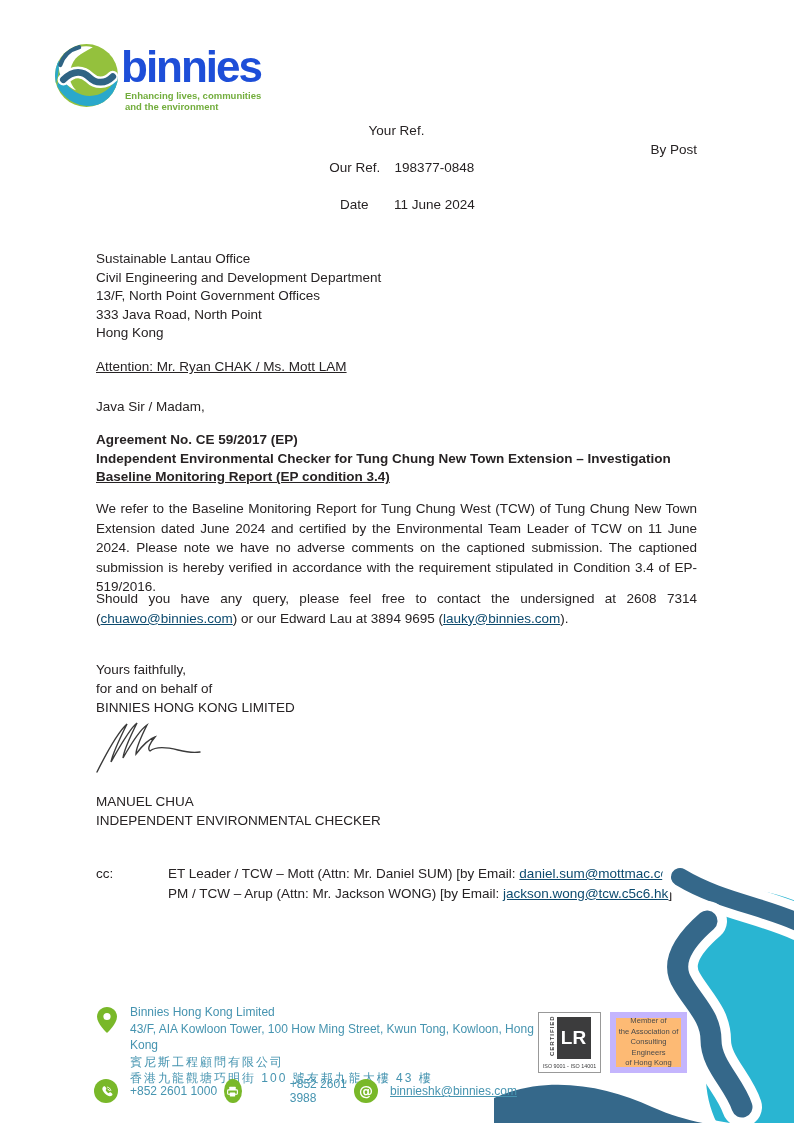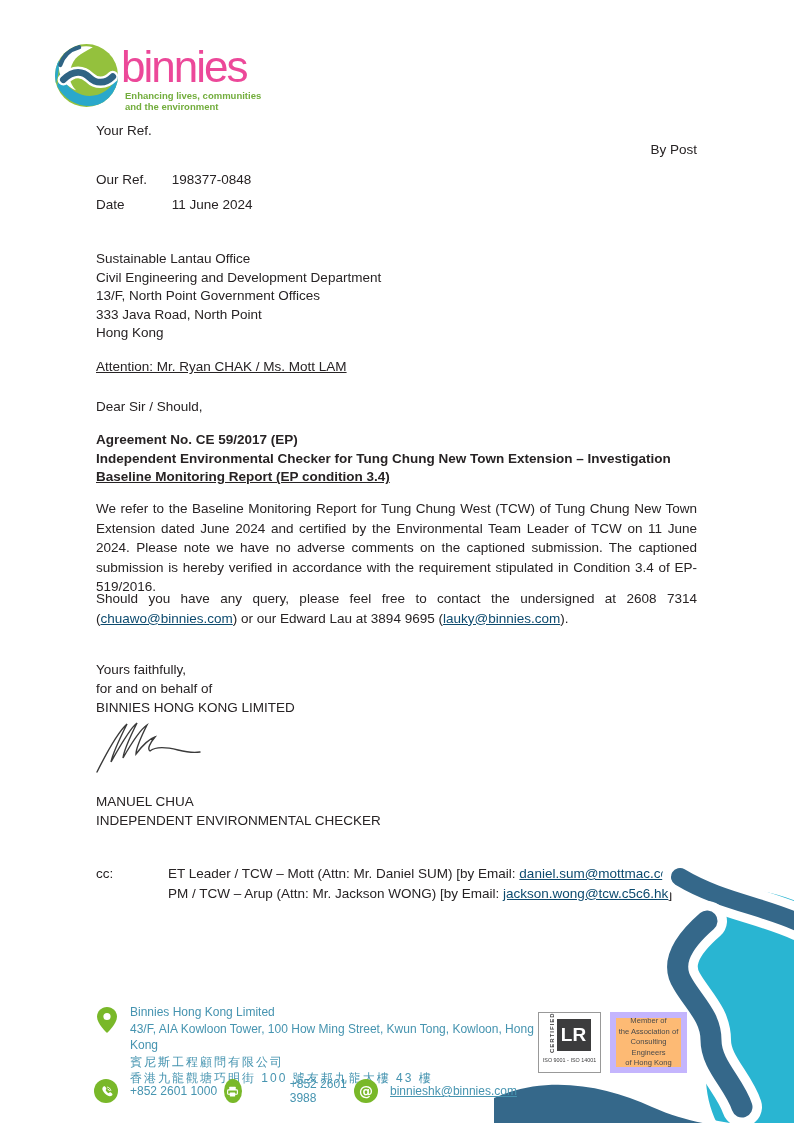--- a/index.html
+++ b/index.html
@@ -6,25 +6,25 @@
   html,body { background:#fff; }
   body { width:794px; height:1123px; position:relative; overflow:hidden;
          font-family:"Liberation Sans", sans-serif; color:#272324; }
   .abs { position:absolute; }
 
   
   .logo-wrap { left:55px; top:44px; width:260px; }
   .logo-row { display:flex; align-items:flex-start; }
   .logo-mark { width:63px; height:63px; }
   .logo-text { margin-left:3px; }
-  .wordmark { font-size:44px; font-weight:normal; color:#ec4899; letter-spacing:-2px; line-height:46px; }
+  .wordmark { font-size:44px; font-weight:bold; color:#1d4ed8; letter-spacing:-2px; line-height:46px; }
   .tagline { color:#72ad3c; font-size:9.5px; font-weight:bold; line-height:11px; margin-left:4px; }
 
   
-  .ref-row { left:96px; width:601px; font-size:13.5px; }
+  .ref-row { left:96px; width:601px; font-size:13.5px;text-align:center; }
   .ref-label { display:inline-block; width:72px; }
   .by-post { right:97px; font-size:13.5px; }
 
   
   .block { left:96px; width:601px; font-size:13.5px; }
   .addr-line { line-height:18.6px; }
   .underline { text-decoration:underline; }
   .subject-line { line-height:18.6px; font-weight:bold; }
   .para { text-align:justify; line-height:19.5px; }
   a.green-link { color:#0c4a6e; text-decoration:underline; }
@@ -48,21 +48,21 @@
   .c-icon { width:24px; height:24px; border-radius:50%; background:#79b829; display:flex;
             align-items:center; justify-content:center; margin-right:12px; }
   .c-icon svg { display:block; }
   .at-glyph { color:#fff; font-weight:bold; font-size:14px; font-family:"DejaVu Sans", sans-serif; }
 
   .lr-box { left:538px; top:1012px; width:63px; height:61px; border:1px solid #999;
             background:#fff; display:flex; flex-direction:column; align-items:center; z-index:3; }
   .lr-inner { display:flex; align-items:center; margin-top:4px; }
   .lr-cert { writing-mode:vertical-rl; transform:rotate(180deg); font-size:6px; font-weight:bold;
              letter-spacing:1px; color:#3c3c3d; height:36px; text-align:center; margin-right:2px; }
-  .lr-square { width:34px; height:32px; background:#3c3c3d; color:#fff; display:flex;
+  .lr-square { width:34px; height:42px; background:#3c3c3d; color:#fff; display:flex;
                align-items:center; justify-content:center; font-size:19px; font-weight:bold; }
   .lr-iso { font-size:5.4px; color:#3c3c3d; margin-top:4px; white-space:nowrap; }
 
   .member-box { left:610px; top:1012px; width:77px; height:61px; border:6px solid #c4b5fd;
                 background:#fdba74; display:flex; flex-direction:column; align-items:center;
                 justify-content:center; text-align:center; z-index:3; }
   .member-box div { font-size:7.6px; line-height:10.5px; color:#4a4a4a; }
 
   .deco { right:0; bottom:0; z-index:1; }
   .z2 { z-index:2; }
@@ -98,41 +98,41 @@
   </div>
 </div>
 
 <div class="abs ref-row" style="top:123px;">
   <span class="ref-label">Your Ref.</span>
   <span></span>
 </div>
 
 <div class="abs by-post" style="top:142px;">By Post</div>
 
-<div class="abs ref-row" style="top:160px;margin-top:12px;">
+<div class="abs ref-row" style="top:160px;">
   <span class="ref-label">Our Ref.</span>
   <span>198377-0848</span>
 </div>
 
 <div class="abs ref-row" style="top:197px;">
   <span class="ref-label">Date</span>
   <span>11 June 2024</span>
 </div>
 
 <div class="abs block" style="top:250px;">
   <div class="addr-line">Sustainable Lantau Office</div>
   <div class="addr-line">Civil Engineering and Development Department</div>
   <div class="addr-line">13/F, North Point Government Offices</div>
   <div class="addr-line">333 Java Road, North Point</div>
   <div class="addr-line">Hong Kong</div>
 </div>
 
 <div class="abs block underline" style="top:359px;">Attention: Mr. Ryan CHAK / Ms. Mott LAM</div>
 
-<div class="abs block" style="top:399px;">Dear Sir / Should,</div>
+<div class="abs block" style="top:399px;">Java Sir / Madam,</div>
 
 <div class="abs block" style="top:431px;">
   <div class="subject-line">Agreement No. CE 59/2017 (EP)</div>
   <div class="subject-line">Independent Environmental Checker for Tung Chung New Town Extension – Investigation</div>
   <div class="subject-line underline">Baseline Monitoring Report (EP condition 3.4)</div>
 </div>
 
 <div class="abs block para" style="top:499px;">We refer to the Baseline Monitoring Report for Tung Chung West (TCW) of Tung Chung New Town Extension dated June 2024 and certified by the Environmental Team Leader of TCW on 11 June 2024. Please note we have no adverse comments on the captioned submission. The captioned submission is hereby verified in accordance with the requirement stipulated in Condition 3.4 of EP-519/2016.</div>
 
 <div class="abs block para" style="top:589px;">

